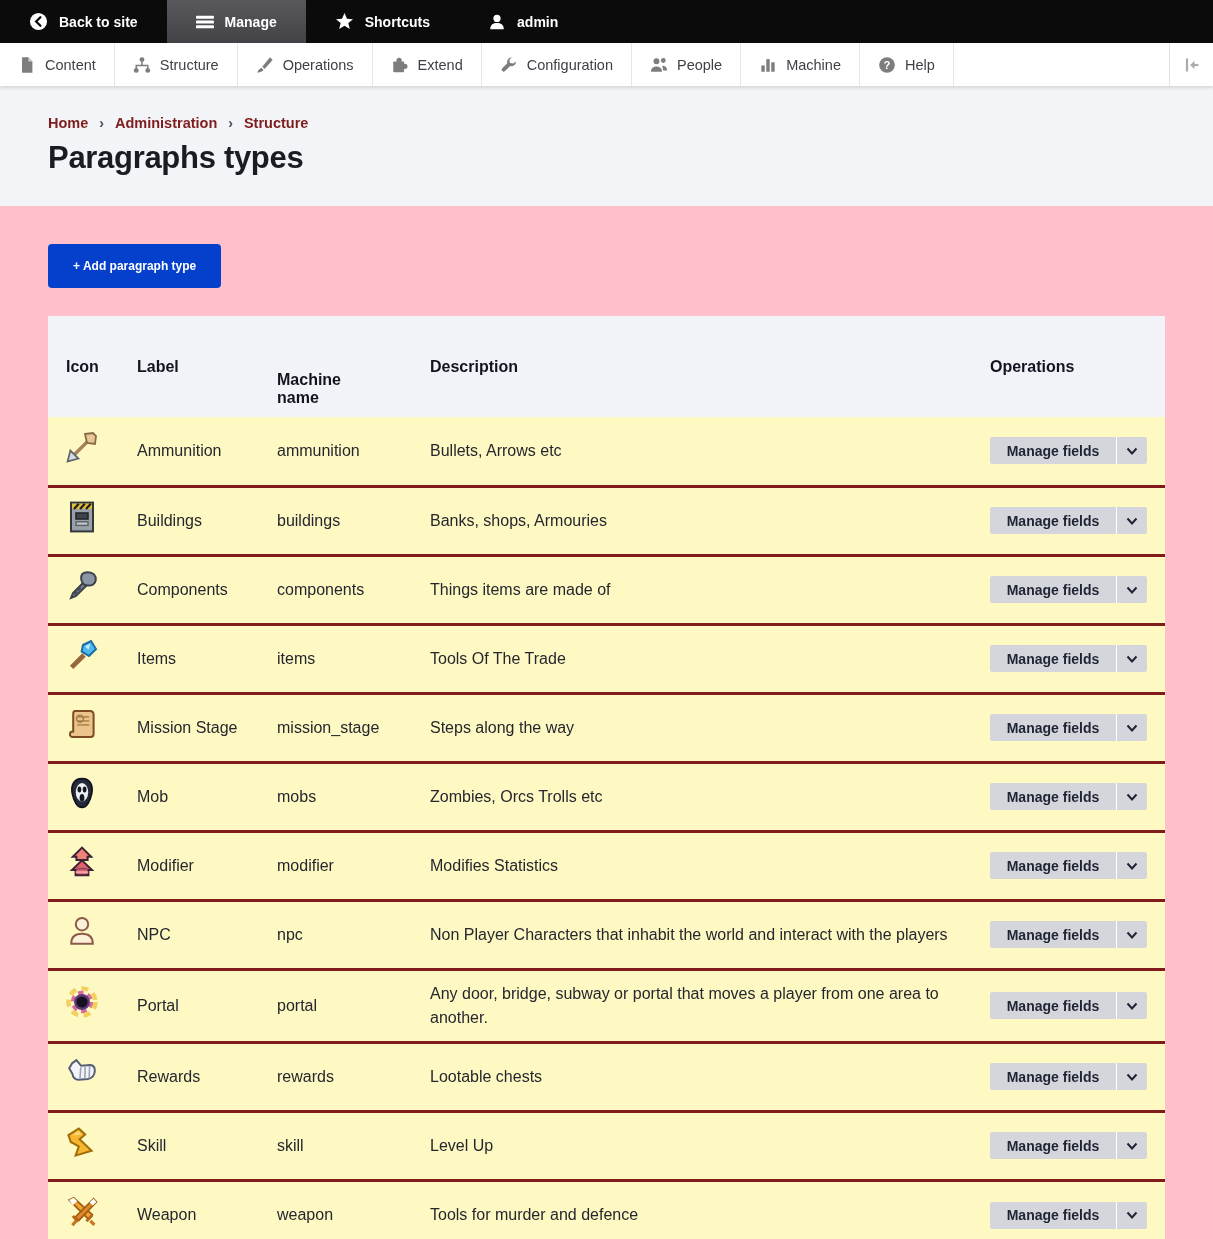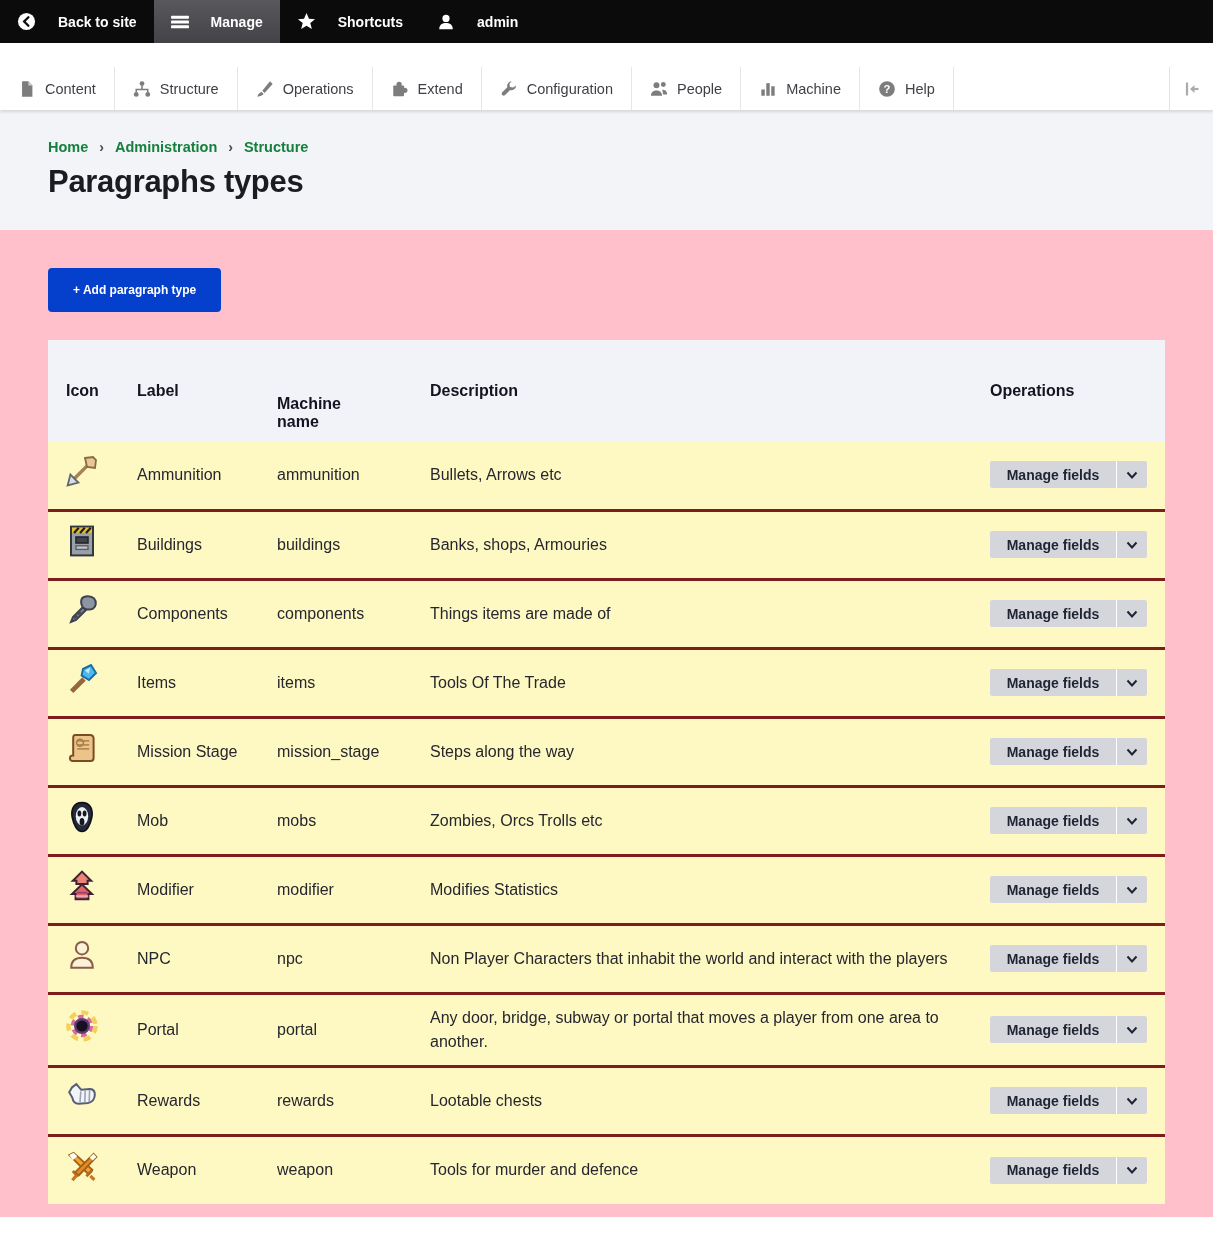--- a/index.html
+++ b/index.html
@@ -2,34 +2,34 @@
 <html><head>
 <meta charset="utf-8">
 <style>
   * { margin:0; padding:0; box-sizing:border-box; }
   html,body { background:#fff; }
   body { width:1213px; height:1239px; overflow:hidden; font-family:"Liberation Sans",sans-serif; }
   button { font-family:"Liberation Sans",sans-serif; cursor:pointer; background:none; border:none; }
 
   
   .admin-bar { display:flex; align-items:stretch; height:43px; background:#0b0b0b; color:#fff; }
-  .abar-item { display:flex; align-items:center; gap:22px; padding:0 17px; color:#fff; font-size:14px; font-weight:bold; }
+  .abar-item { display:flex; align-items:center; gap:11px; padding:0 29px; color:#fff; font-size:14px; font-weight:bold; }
   .abar-item svg { display:block; }
   .abar-manage { background:linear-gradient(180deg,#58585d 0%,#434347 100%); }
 
   
-  .toolbar { display:flex; align-items:stretch; height:43px; background:#fff; box-shadow:0 2px 3px rgba(0,0,0,.12); position:relative; z-index:5;margin-top:24px; }
+  .toolbar { display:flex; align-items:stretch; height:43px; background:#fff; box-shadow:0 2px 3px rgba(0,0,0,.12); position:relative; z-index:5; }
   .tab { display:flex; align-items:center; gap:9px; padding:0 18px; font-size:14.5px; color:#3f3f46; border-right:1px solid #e6e6e6; background:#fff; }
   .toolbar-spacer { flex:1; }
   .collapse-btn { width:44px; display:flex; align-items:center; justify-content:center; border-left:1px solid #e2e2e2; background:#fff; }
 
   
   .page-header { background:#f2f4f8; padding:29px 48px 30px 48px; }
   .breadcrumb { display:flex; align-items:center; font-size:14.5px; font-weight:bold; color:#33333a; }
-  .breadcrumb a { color:#15803d; text-decoration:none; }
+  .breadcrumb a { color:#7f1d1d; text-decoration:none; }
   .crumb-sep { color:#4a4a52; margin:0 11px; font-size:14px; }
   .page-title { margin-top:9px; font-size:31px; font-weight:bold; color:#1b1c22; letter-spacing:-0.3px; }
 
   
   .main { background:#ffc0cb; padding:38px 48px 13px 48px; }
   .add-btn { display:inline-block; background:#0540cc; color:#fff; font-size:12px; font-weight:bold; padding:15px 25px; border-radius:4px; }
 
   
   table.ptable { width:100%; border-collapse:collapse; table-layout:fixed; background:#fef9c3; margin-top:28px; }
   .ptable thead tr { background:#f2f3f9; }
@@ -508,20 +508,40 @@
         <button class="db-main">Manage fields</button>
         <button class="db-toggle">
           <svg width="14" height="14" viewBox="0 0 14 14">
                   <path d="M2.5 4.5 L7 9.5 L11.5 4.5" fill="none" stroke="#1e2433" stroke-width="2"></path>
                 </svg>
         </button>
       </div>
     </td>
   </tr>
 
+  <tr class="prow">
+    <td class="c-icon"><span class="picon">
+              <svg>
+                <use href="#p-skill-icon"></use>
+              </svg>
+            </span></td>
+    <td class="c-label"><span>Skill</span></td>
+    <td class="c-machine"><span>skill</span></td>
+    <td class="c-desc"><span>Level Up</span></td>
+    <td class="c-ops">
+      <div class="dropbutton">
+        <button class="db-main">Manage fields</button>
+        <button class="db-toggle">
+          <svg width="14" height="14" viewBox="0 0 14 14">
+                  <path d="M2.5 4.5 L7 9.5 L11.5 4.5" fill="none" stroke="#1e2433" stroke-width="2"></path>
+                </svg>
+        </button>
+      </div>
+    </td>
+  </tr>
 
   <tr class="prow">
     <td class="c-icon"><span class="picon">
               <svg>
                 <use href="#p-weapon-icon"></use>
               </svg>
             </span></td>
     <td class="c-label"><span>Weapon</span></td>
     <td class="c-machine"><span>weapon</span></td>
     <td class="c-desc"><span>Tools for murder and defence</span></td>

